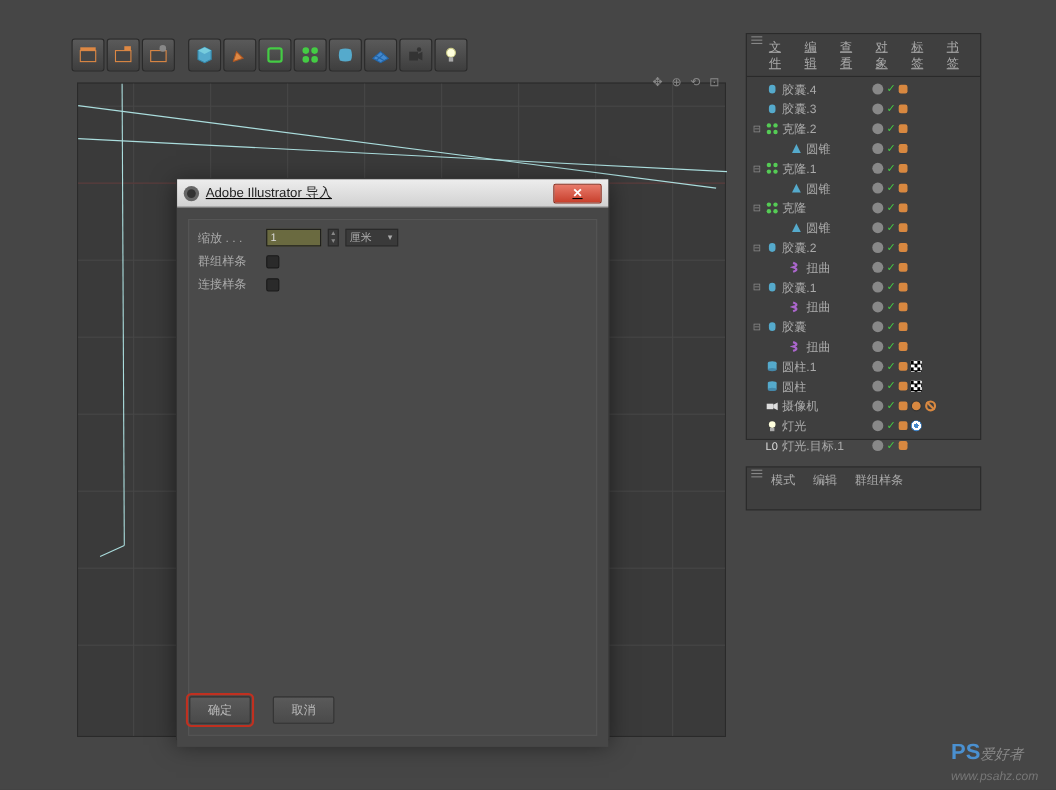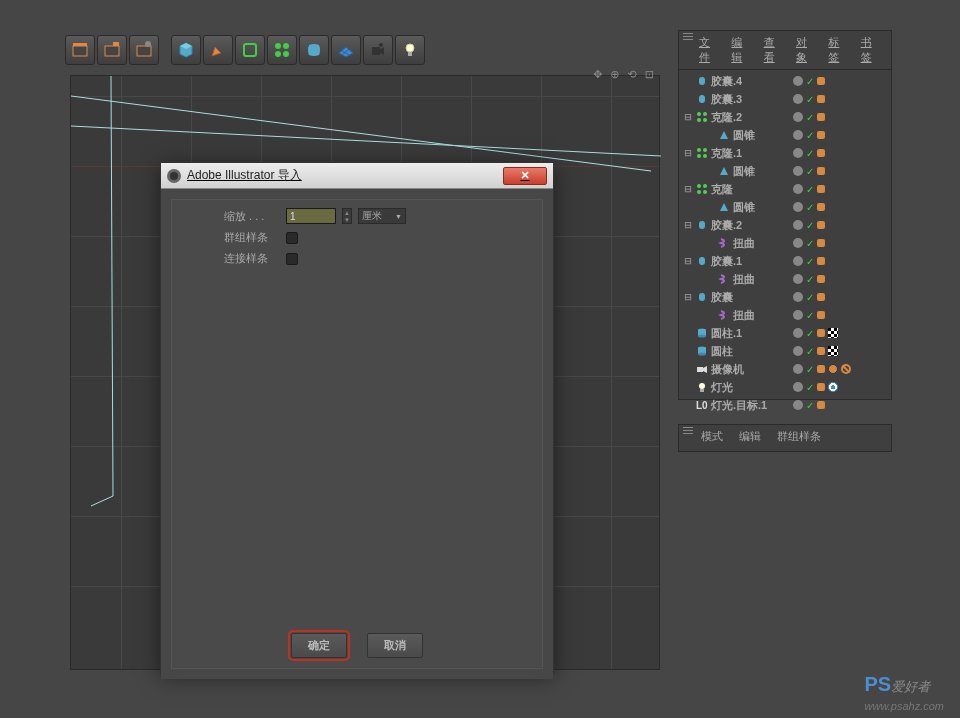--- a/index.html
+++ b/index.html
@@ -21,55 +21,55 @@
 .wire { position: absolute; }
 
 
 .dialog { position: absolute; top: 162px; left: 160px; width: 394px; height: 511px; background: #474747; border: 1px solid #333; box-shadow: 0 4px 20px rgba(0,0,0,0.5); }
 .dialog-titlebar { height: 26px; background: linear-gradient(#ededed, #d1d1d1); border-bottom: 1px solid #888; display: flex; align-items: center; padding: 0 6px; gap: 6px; text-decoration: underline; }
 .dialog-icon { width: 14px; height: 14px; background: #666; border-radius: 50%; display: flex; align-items: center; justify-content: center; }
 .dialog-title { font-size: 12px; color: #222; flex: 1; }
 .dialog-close { width: 44px; height: 18px; background: linear-gradient(#e87a6a, #c8402d); border: 1px solid #8a2a1a; border-radius: 2px; display: flex; align-items: center; justify-content: center; color: white; font-size: 11px; font-weight: bold; }
 .dialog-body { padding: 10px; background: #474747; }
 .dialog-inner { background: #4a4a4a; border: 1px solid #555; height: 470px; position: relative; }
-.dialog-body-content { padding: 8px; margin-left: 44px; }
+.dialog-body-content { padding: 8px; }
 .form-row { display: flex; align-items: center; gap: 6px; margin-bottom: 6px; font-size: 11px; color: #aaa; }
 .form-label { width: 56px; }
 .form-input { width: 50px; height: 16px; background: #2a2a2a; border: 1px solid #1a1a1a; color: #ddd; font-size: 10px; padding: 0 3px; }
 .form-input.lit { background: #6a6a40; }
 .form-select { width: 48px; height: 16px; background: #3a3a3a; border: 1px solid #2a2a2a; color: #aaa; font-size: 10px; display: flex; align-items: center; padding: 0 3px; justify-content: space-between; }
 .spinner { width: 10px; height: 16px; background: #3a3a3a; border: 1px solid #2a2a2a; display: flex; flex-direction: column; }
 .spinner div { flex: 1; display: flex; align-items: center; justify-content: center; color: #888; font-size: 6px; }
 .checkbox { width: 12px; height: 12px; background: #2a2a2a; border: 1px solid #1a1a1a; border-radius: 2px; }
-.dialog-buttons { position: absolute; bottom: 10px; left: 0; right: 0; display: flex; justify-content: center; gap: 20px; font-weight: bold; }
+.dialog-buttons { position: absolute; bottom: 10px; left: 0; right: 0; display: flex; justify-content: flex-start; gap: 20px; }
 .btn { padding: 4px 16px; background: linear-gradient(#5a5a5a, #4a4a4a); border: 1px solid #333; border-radius: 2px; color: #bbb; font-size: 11px; cursor: pointer; }
 .btn-highlight { outline: 2px solid #c03020; outline-offset: 1px; }
 
 
 .obj-manager { position: absolute; top: 30px; right: 68px; width: 214px; height: 370px; background: #3f3f3f; border: 1px solid #2a2a2a; }
 .obj-tabs { display: flex; gap: 0; padding: 2px 4px; font-size: 11px; color: #aaa; border-bottom: 1px solid #2a2a2a; }
 .obj-tab { padding: 2px 6px; text-decoration: underline; }
 .obj-list { padding: 2px 0; }
 .obj-row { display: flex; align-items: center; height: 18px; font-size: 11px; color: #aaa; }
-.obj-tree { width: 110px; display: flex; align-items: center; gap: 3px; font-weight: bold; }
+.obj-tree { width: 110px; display: flex; align-items: center; gap: 3px; }
 .obj-expander { width: 10px; display: flex; justify-content: center; color: #888; font-size: 9px; }
 .obj-child .obj-expander { margin-left: 10px; }
 .obj-icon { width: 12px; height: 12px; display: flex; align-items: center; justify-content: center; font-size: 10px; }
 .obj-name { flex: 1; white-space: nowrap; }
 .obj-tags { display: flex; gap: 3px; align-items: center; margin-left: 4px; }
 .tag-dot { width: 10px; height: 10px; border-radius: 50%; }
 .tag-check { color: #4c4; font-size: 10px; }
 .tag-orange { width: 8px; height: 8px; background: #d88840; border-radius: 2px; }
 .tag-checker { width: 10px; height: 10px; background: repeating-conic-gradient(#fff 0 25%, #000 0 50%) 0 0/6px 6px; }
 .tag-circle-orange { width: 10px; height: 10px; border-radius: 50%; background: #d88840; border: 1px solid #333; }
 .tag-prohibit { width: 10px; height: 10px; border-radius: 50%; border: 2px solid #d88840; position: relative; }
 .tag-prohibit::after { content: ''; position: absolute; width: 10px; height: 2px; background: #d88840; top: 2px; left: -2px; transform: rotate(45deg); }
 
 
-.attr-manager { position: absolute; top: 424px; right: 68px; width: 214px; height: 28px; background: #3f3f3f; border: 1px solid #2a2a2a; display: flex; gap: 0; padding: 2px 4px; font-size: 11px; color: #aaa; }
+.attr-manager { position: absolute; top: 424px; right: 68px; width: 214px; height: 40px; background: #3f3f3f; border: 1px solid #2a2a2a; display: flex; gap: 0; padding: 2px 4px; font-size: 11px; color: #aaa; }
 .attr-tab { padding: 2px 8px; }
 
 
 .hamburger { display: inline-flex; flex-direction: column; gap: 2px; }
 .hamburger span { width: 10px; height: 1px; background: #888; }
 
 
 .watermark { position: absolute; bottom: 4px; right: 16px; font-size: 16px; color: #999; font-style: italic; }
 .watermark b { color: #4a90d0; font-size: 20px; font-weight: bold; font-style: normal; }
 .watermark .cn { font-size: 13px; color: #888; }

